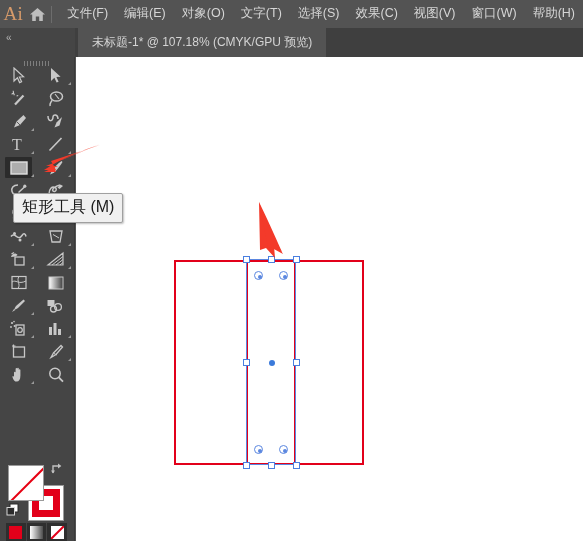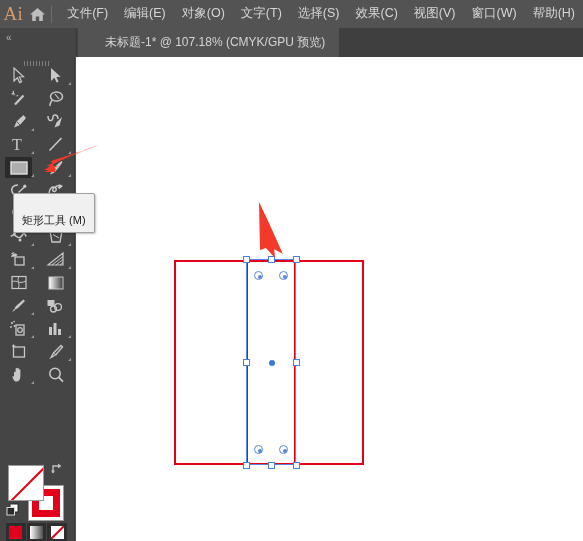--- a/index.html
+++ b/index.html
@@ -60,21 +60,21 @@
     background: #454545;
   }
   #collapse-icon {
     position: absolute; left: 6px; top: 5px;
     color: #b4b4b4; font-size: 10px; line-height: 10px;
     letter-spacing: -1px;
   }
   #doc-tab {
     position: absolute; left: 78px; top: 0;
     height: 29px;
-    padding: 0 14px 0 27px;
+    padding: 0 14px 0 14px;
     background: #535353;
     display: flex; align-items: center;
   }
   #doc-tab-label {
     color: #d4d4d4;
     font-size: 12px;
     white-space: nowrap;
   }
 
   
@@ -236,26 +236,26 @@
     position: absolute;
     width: 6px; height: 6px;
     background: #3b7ada;
     border-radius: 50%;
   }
 
   
   #tooltip {
     position: absolute;
     left: 13px; top: 193px;
-    padding: 19px 8px 4px 8px;
+    padding: 3px 8px 4px 8px;
     background: #f0f0f0;
     border: 1px solid #a0a0a0;
     border-radius: 2px;
     color: #1a1a1a;
-    font-size: 11px;
+    font-size: 16px;
     white-space: nowrap;
     box-shadow: 1px 1px 2px rgba(0,0,0,0.25);
     z-index: 40;
   }
 
   
   .anno { position: absolute; z-index: 35; pointer-events: none; }
   #arrow-tool { left: 22px; top: 142px; }
   #arrow-canvas { left: 252px; top: 200px; }
 </style>

